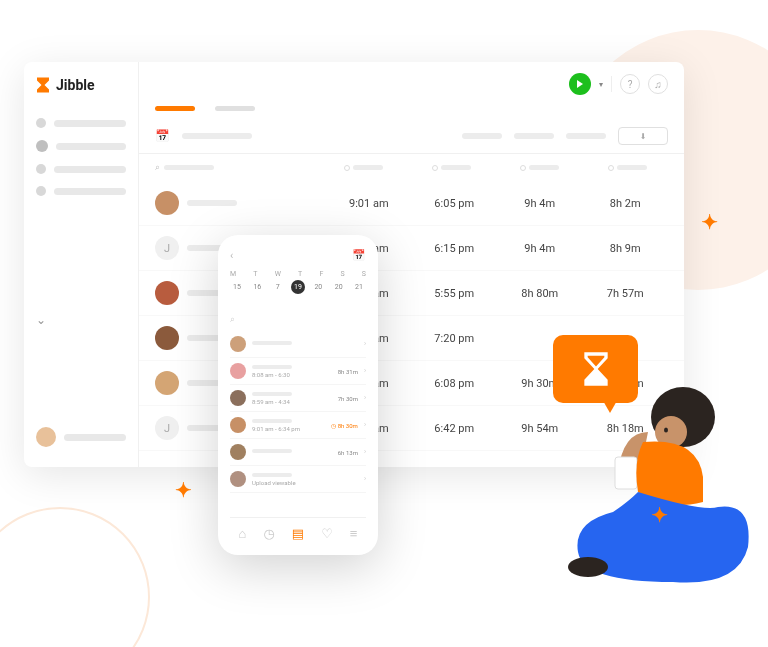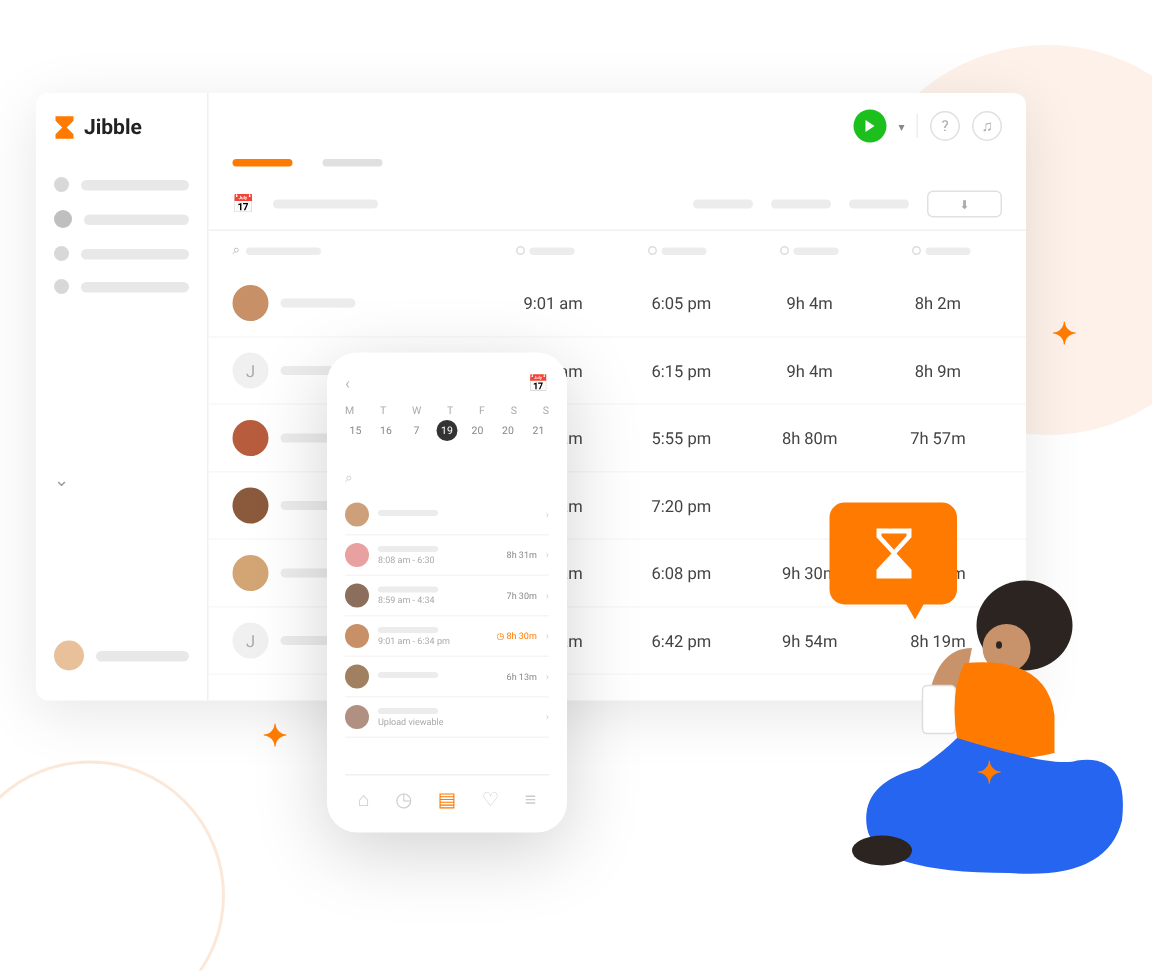--- a/index.html
+++ b/index.html
@@ -211,21 +211,21 @@
           <div class="cell">8h 15m</div>
         </div>
         <div class="row">
           <div class="row-user">
             <div class="row-av g" style="background:#f0f0f0">J</div>
             <div class="row-name"></div>
           </div>
           <div class="cell">8:19 am</div>
           <div class="cell">6:42 pm</div>
           <div class="cell">9h 54m</div>
-          <div class="cell">8h 19m</div>
+          <div class="cell">8h 18m</div>
         </div>
       </div>
   </div>
 </div>
 
 <div class="mobile">
   <div class="m-top">
     <span>‹</span>
     <span class="m-cal">📅</span>
   </div>

